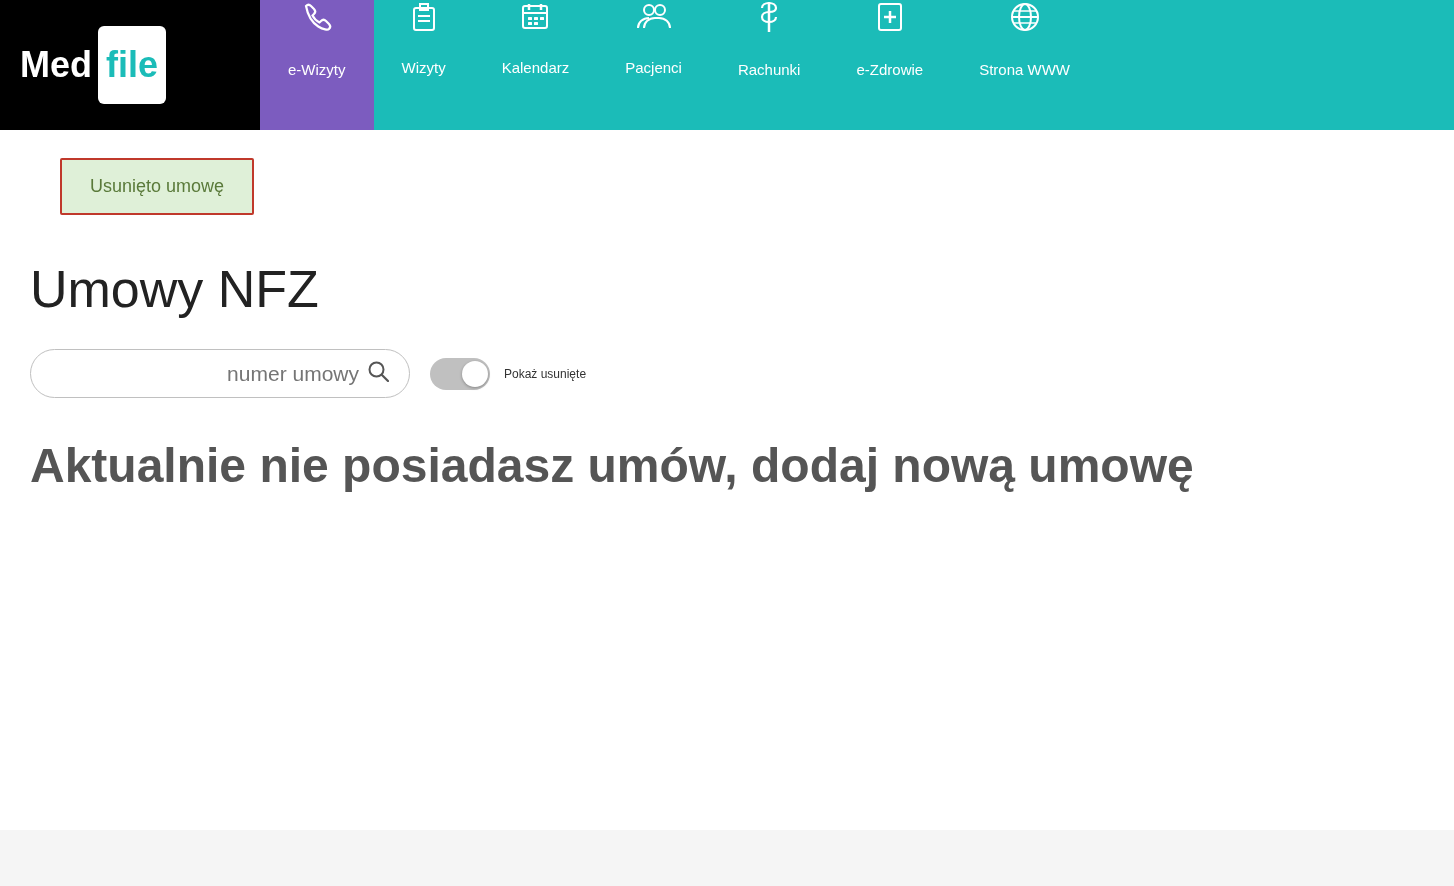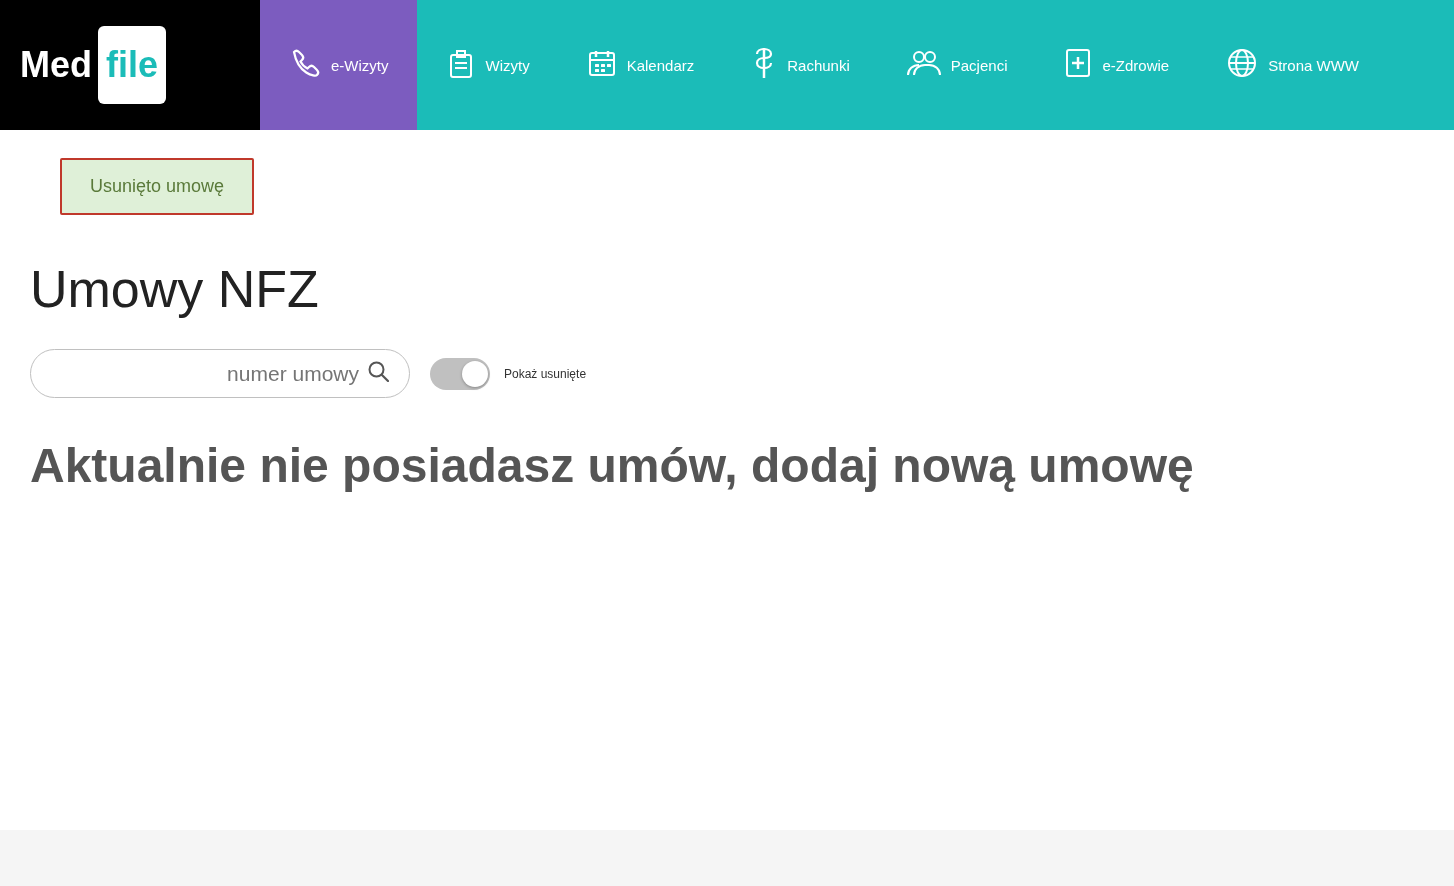--- a/index.html
+++ b/index.html
@@ -35,27 +35,27 @@
       padding: 18px 8px;
       font-size: 36px;
       font-weight: 700;
     }
     .nav {
       display: flex;
       align-items: stretch;
     }
     .nav-item {
       display: flex;
-      flex-direction: row;
+      flex-direction: column;
       align-items: center;
       padding: 0 28px;
       cursor: pointer;
       color: white;
       font-size: 15px;
-      gap: 9px;
+      gap: 22px;
       min-width: 90px;
       transition: background 0.15s;
     }
     .nav-item.active {
       background: #7c5cbf;
     }
     .nav-icon {
       font-size: 30px;
       line-height: 1;
     }
@@ -213,38 +213,38 @@
             <rect x="21" y="17" width="4" height="3" rx="0.5" fill="white"></rect>
             <rect x="9" y="22" width="4" height="3" rx="0.5" fill="white"></rect>
             <rect x="15" y="22" width="4" height="3" rx="0.5" fill="white"></rect>
           </svg>
         </span>
         <span class="nav-label">Kalendarz</span>
       </div>
 
       <div class="nav-item">
         <span class="nav-icon">
-          <svg width="28" height="34" viewBox="0 0 28 34" fill="none">
-            <line x1="14" y1="2" x2="14" y2="32" stroke="white" stroke-width="2.5"></line>
-            <path d="M7 8c0-3 3-5 7-5s7 2 7 5-3 4-7 4-7 2-7 5 3 5 7 5 7-2 7-5" stroke="white" stroke-width="2.2" fill="none"></path>
-          </svg>
-        </span>
-        <span class="nav-label">Rachunki</span>
-      </div>
-
-      <div class="nav-item">
-        <span class="nav-icon">
           <svg width="36" height="32" viewBox="0 0 36 32" fill="none">
             <circle cx="13" cy="10" r="5" stroke="white" stroke-width="2" fill="none"></circle>
             <circle cx="24" cy="10" r="5" stroke="white" stroke-width="2" fill="none"></circle>
             <path d="M2 28c0-6 5-10 11-10" stroke="white" stroke-width="2" fill="none"></path>
             <path d="M34 28c0-6-5-10-11-10h-4c-6 0-11 4-11 10" stroke="white" stroke-width="2" fill="none"></path>
           </svg>
         </span>
         <span class="nav-label">Pacjenci</span>
+      </div>
+
+      <div class="nav-item">
+        <span class="nav-icon">
+          <svg width="28" height="34" viewBox="0 0 28 34" fill="none">
+            <line x1="14" y1="2" x2="14" y2="32" stroke="white" stroke-width="2.5"></line>
+            <path d="M7 8c0-3 3-5 7-5s7 2 7 5-3 4-7 4-7 2-7 5 3 5 7 5 7-2 7-5" stroke="white" stroke-width="2.2" fill="none"></path>
+          </svg>
+        </span>
+        <span class="nav-label">Rachunki</span>
       </div>
 
       <div class="nav-item">
         <span class="nav-icon">
           <svg width="30" height="34" viewBox="0 0 30 34" fill="none">
             <rect x="4" y="4" width="22" height="26" rx="2" stroke="white" stroke-width="2" fill="none"></rect>
             <line x1="15" y1="11" x2="15" y2="23" stroke="white" stroke-width="2.5"></line>
             <line x1="9" y1="17" x2="21" y2="17" stroke="white" stroke-width="2.5"></line>
           </svg>
         </span>

